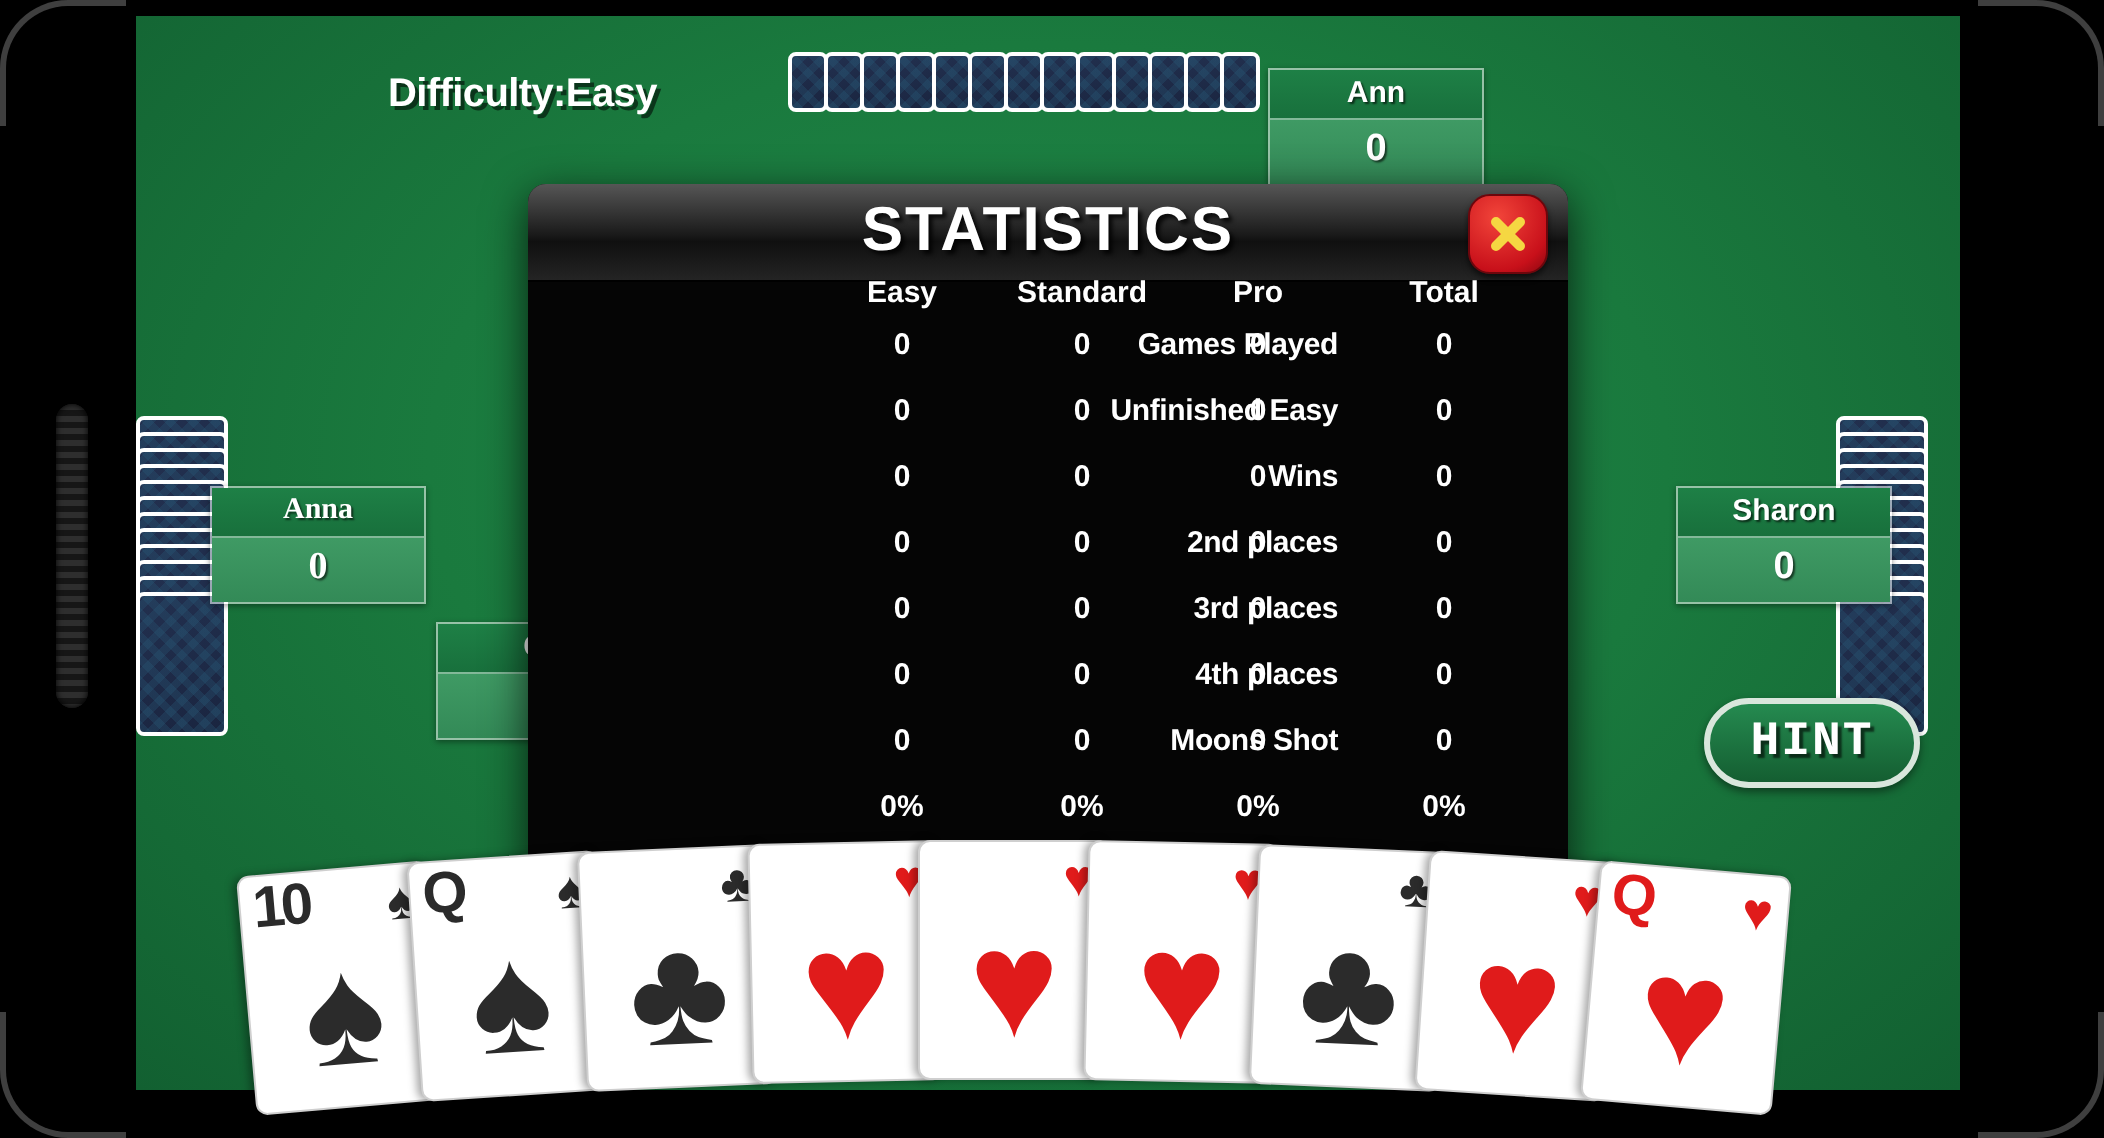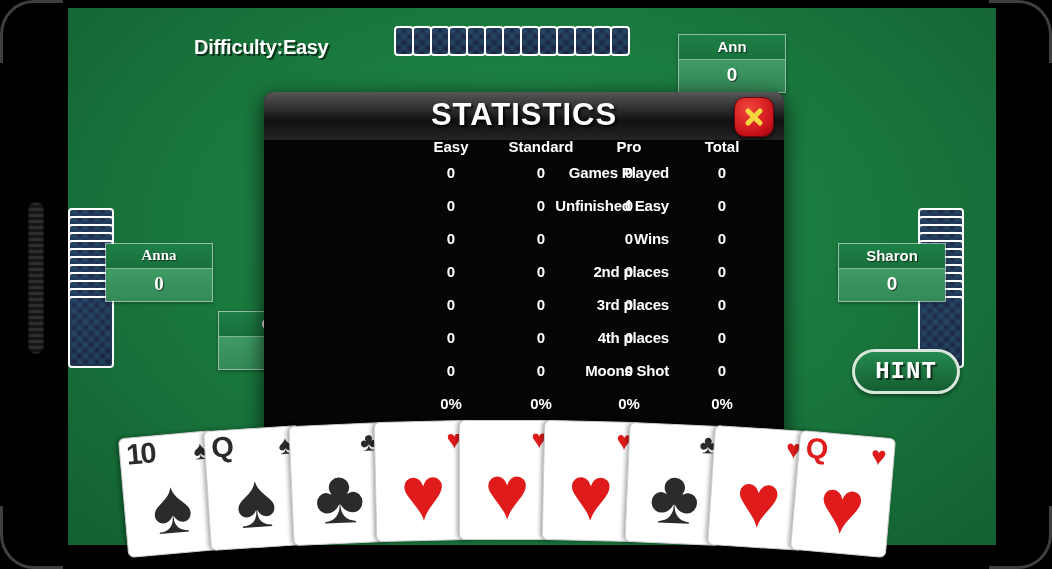--- a/index.html
+++ b/index.html
@@ -13,21 +13,21 @@
   .bezel-tr{right:0;top:0;border-top:3px solid #4a4a4a;border-right:3px solid #4a4a4a;border-top-right-radius:34px;opacity:.85;}
   .bezel-bl{left:0;bottom:0;border-bottom:3px solid #4a4a4a;border-left:3px solid #4a4a4a;border-bottom-left-radius:34px;opacity:.85;}
   .bezel-br{right:0;bottom:0;border-bottom:3px solid #4a4a4a;border-right:3px solid #4a4a4a;border-bottom-right-radius:34px;opacity:.85;}
 
   #grip{position:absolute;left:28px;top:202px;width:16px;height:152px;border-radius:9px;
         background:repeating-linear-gradient(to bottom,#2e2e2e 0px,#2e2e2e 3px,#161616 3px,#161616 6px);
         box-shadow:inset 0 0 3px #000,0 0 2px #000;}
 
   
   #felt{position:absolute;left:68px;top:8px;width:912px;height:537px;
-        background:radial-gradient(ellipse at 50% 42%,#20894a 0%,#1a7a3e 48%,#126031 100%);padding-left:16px;}
+        background:radial-gradient(ellipse at 50% 42%,#20894a 0%,#1a7a3e 48%,#126031 100%);}
 
   #difficulty{position:absolute;left:126px;top:28px;font-size:20px;font-weight:bold;color:#fff;
               letter-spacing:-.3px;text-shadow:2px 2px 0 rgba(0,0,0,.55);white-space:nowrap;}
 
   
   .cardback{background:
       repeating-linear-gradient(45deg,rgba(40,90,120,.30) 0 4px,rgba(0,0,0,0) 4px 8px),
       repeating-linear-gradient(-45deg,rgba(40,90,120,.30) 0 4px,rgba(0,0,0,0) 4px 8px),
       linear-gradient(160deg,#22304f,#1a2540);
       border:2px solid #fff;border-radius:4px;box-sizing:border-box;}
@@ -143,21 +143,21 @@
         <div class="c cardback" style="top: 32px;"></div>
         <div class="c cardback" style="top: 40px;"></div>
         <div class="c cardback" style="top: 48px;"></div>
         <div class="c cardback" style="top: 56px;"></div>
         <div class="c cardback" style="top: 64px;"></div>
         <div class="c cardback" style="top: 72px;"></div>
         <div class="c cardback" style="top: 80px;"></div>
         <div class="c cardback" style="top: 88px;"></div>
       </div>
 
-    <div class="pbox" id="pbox-ann" style="left:566px;top:26px;margin-left:44px;">
+    <div class="pbox" id="pbox-ann" style="left:566px;top:26px;">
       <div class="nm">Ann</div>
       <div class="sc">0</div>
     </div>
 
     <div class="pbox" id="pbox-anna" style="left:37px;top:235px;font-family:Liberation Serif, serif;">
       <div class="nm">Anna</div>
       <div class="sc">0</div>
     </div>
 
     <div class="pbox" id="pbox-sharon" style="left:770px;top:235px;">

